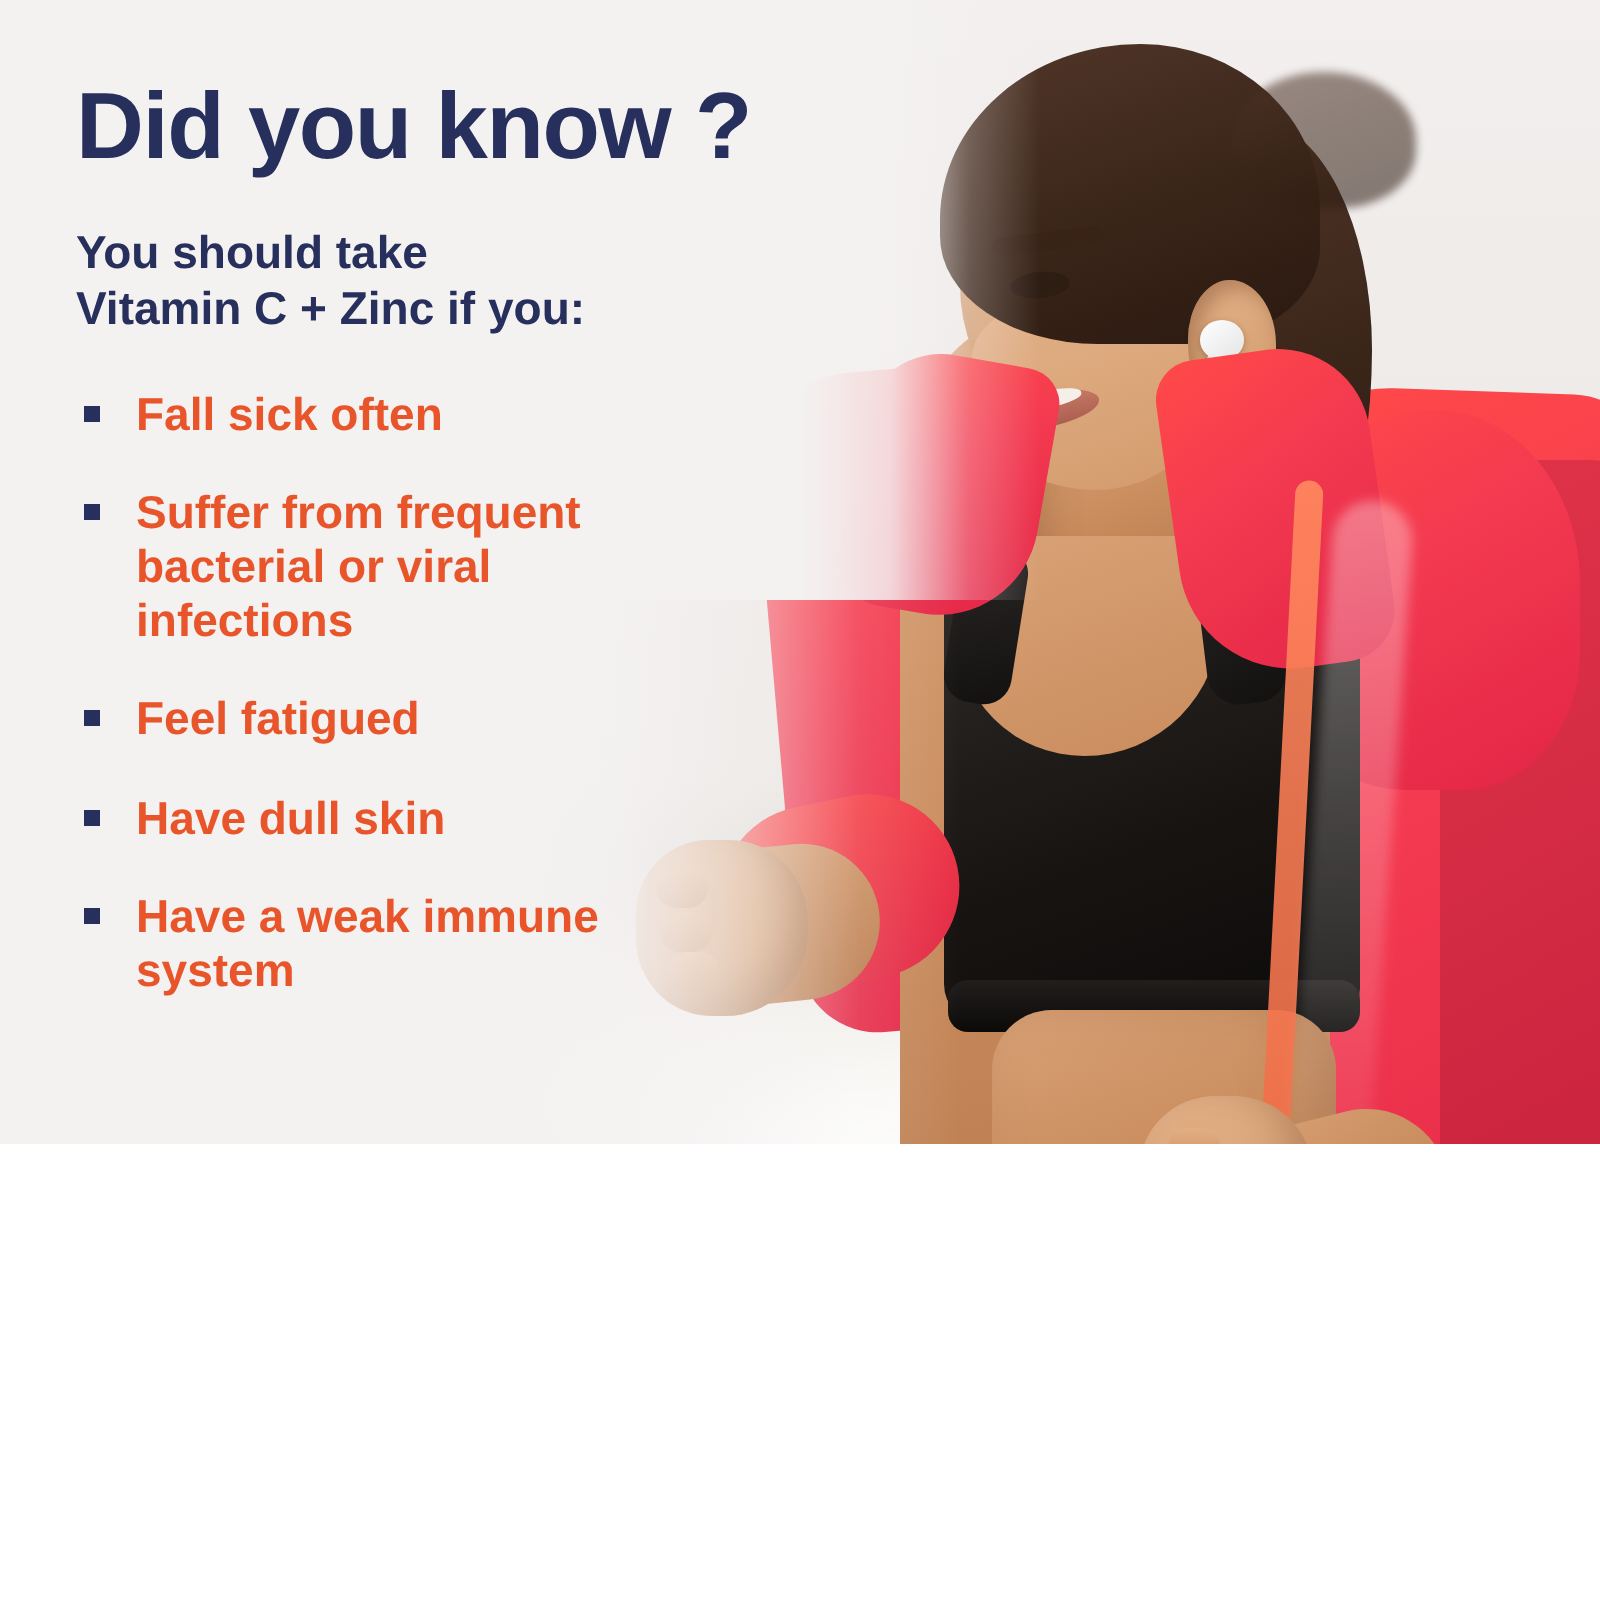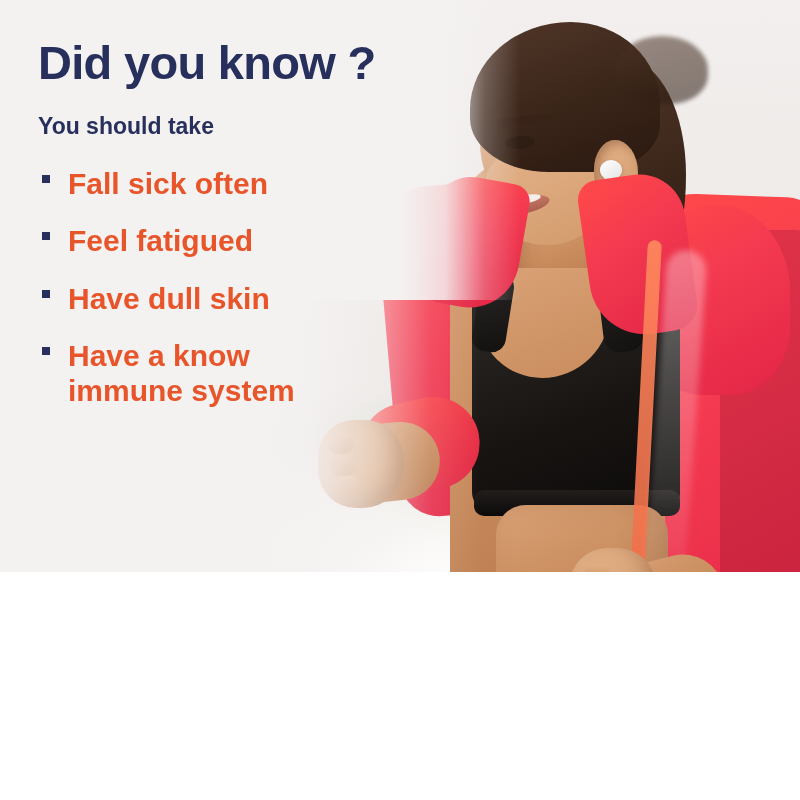--- a/index.html
+++ b/index.html
@@ -380,21 +380,21 @@
   ul.symptom-list {
     list-style: none;
     margin: 26px 0 0 0;
     padding: 0;
     width: 300px;
   }
   ul.symptom-list li {
     position: relative;
     padding-left: 30px;
     margin-bottom: 22px;
-    font-size: 30px;
+    font-size: 23px;
     font-weight: bold;
     color: #e8552a;
     line-height: 1.18;
   }
   ul.symptom-list li .marker {
     position: absolute;
     left: 4px;
     top: 9px;
     width: 8px;
     height: 8px;
@@ -474,38 +474,40 @@
     <div class="photo-fade-top"></div>
   </div>
 
   <div class="content">
 
     <h1 class="headline">Did you know ?</h1>
 
 
     <div class="subhead">
       <div>You should take</div>
+      <div>Vitamin C + Zinc if you:</div>
     </div>
 
     <ul class="symptom-list">
       <li>
         <span class="marker"></span>
         <span>Fall sick often</span>
       </li>
       <li>
         <span class="marker"></span>
+        <span>Suffer from frequent bacterial or viral infections</span>
       </li>
       <li>
         <span class="marker"></span>
         <span>Feel fatigued</span>
       </li>
       <li>
         <span class="marker"></span>
         <span>Have dull skin</span>
       </li>
       <li>
         <span class="marker"></span>
-        <span>Have a know immune system</span>
+        <span>Have a weak immune system</span>
       </li>
     </ul>
 
   </div>
 </div>
 
 </body></html>

